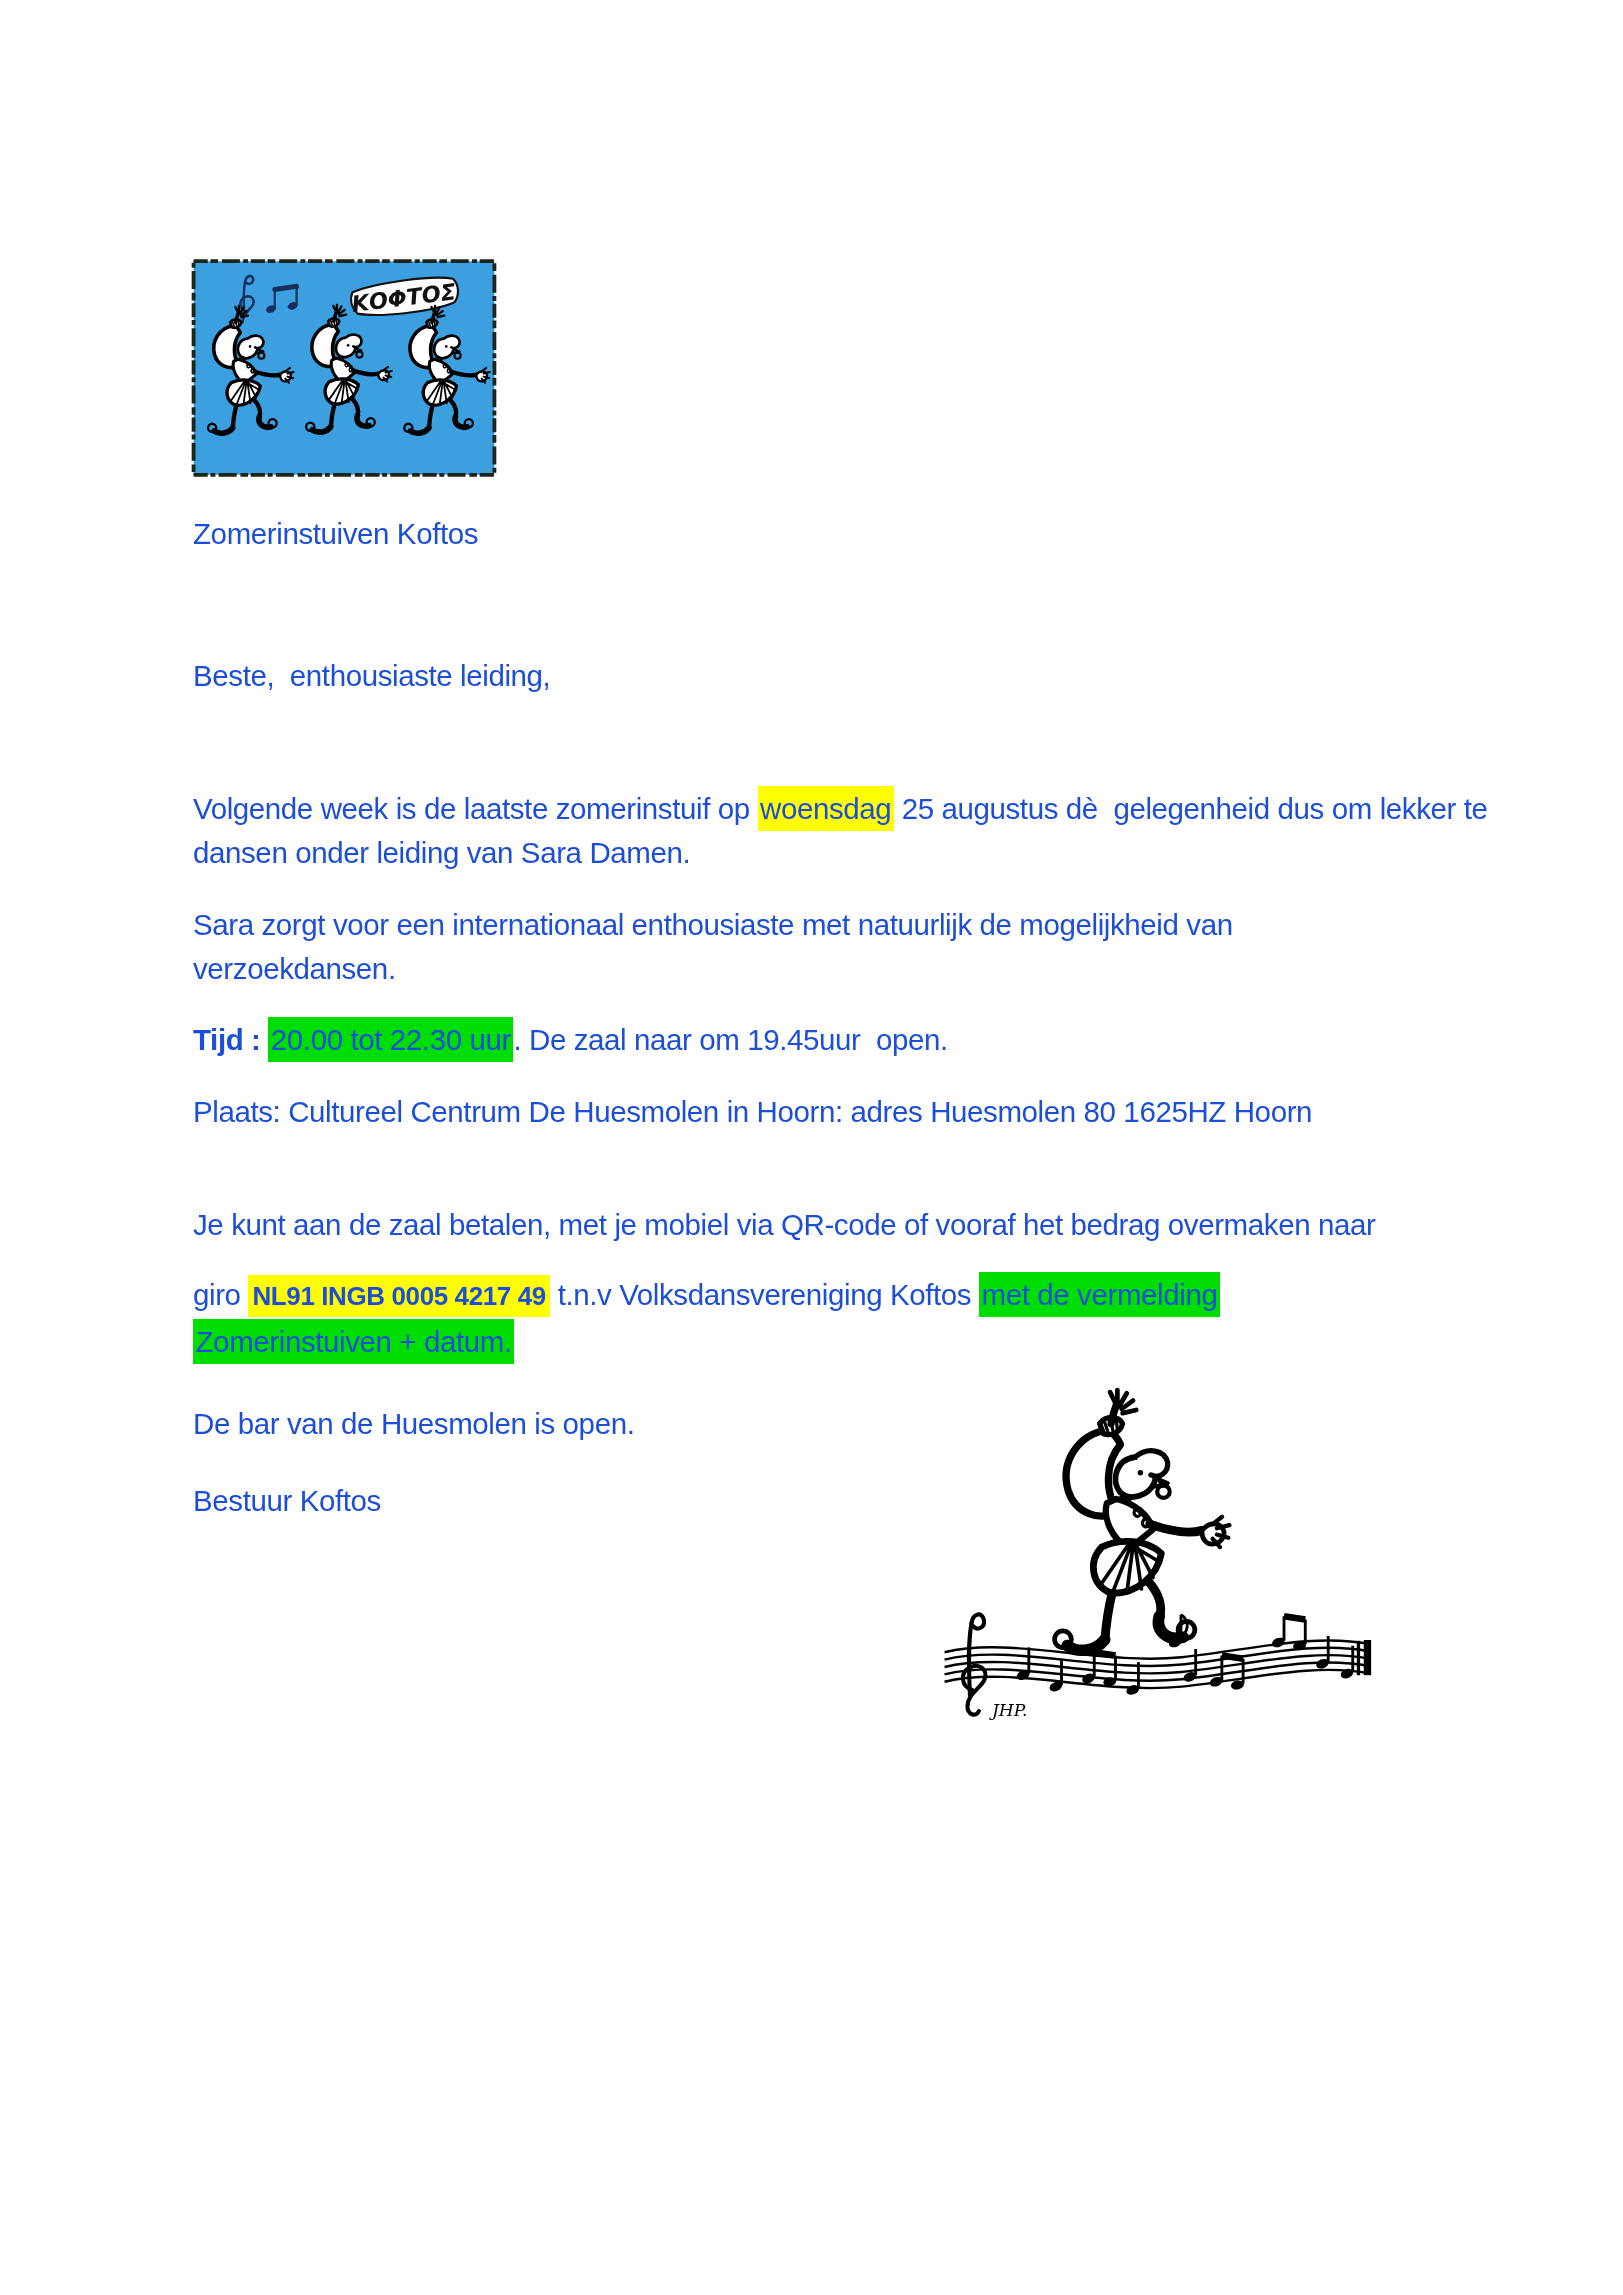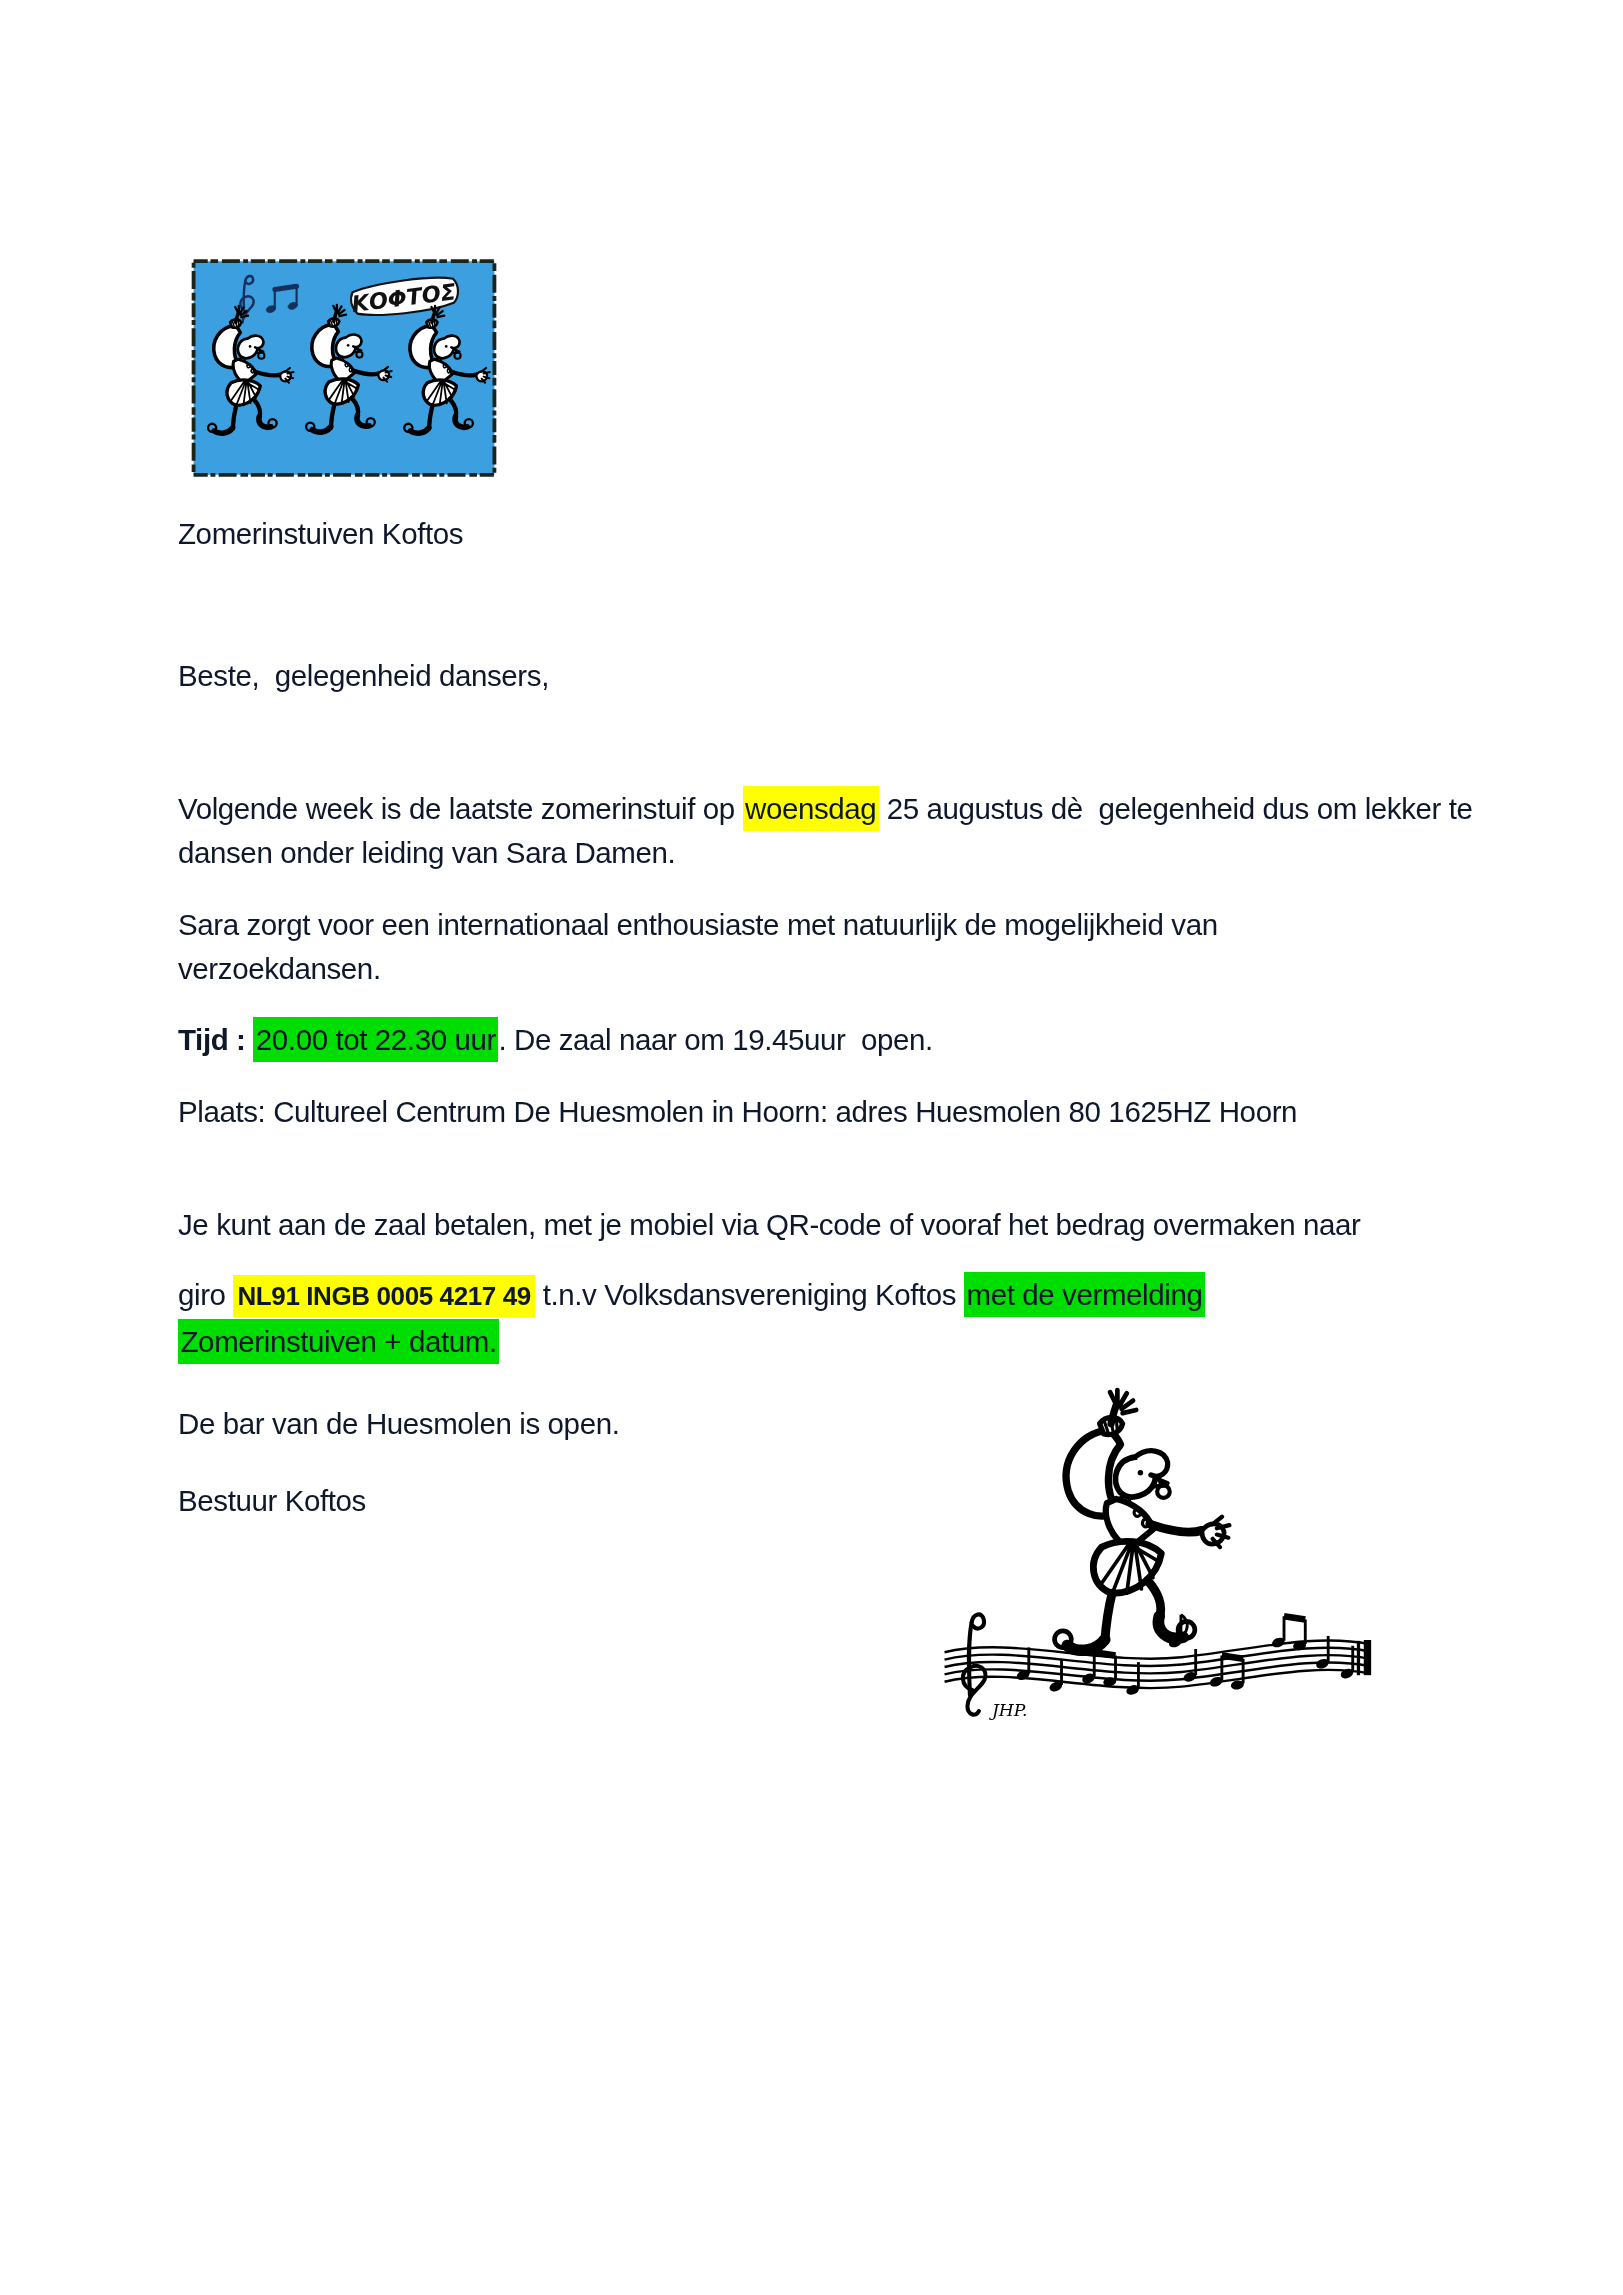--- a/index.html
+++ b/index.html
@@ -6,26 +6,26 @@
   .page{
     position:relative;
     width:1623px;height:2295px;
     background:#fff;
     overflow:hidden;
     font-family:"Liberation Sans","DejaVu Sans",sans-serif;
     color:#141414;
   }
   .line{
     position:absolute;
-    left:178px;
+    left:193px;
     font-size:29.5px;
     line-height:44px;
     letter-spacing:-0.4px;
     white-space:pre;
-    color:#0f172a;
+    color:#1d4ed8;
   }
   .b{font-weight:bold;}
   .hl-y{background:var(--hl-y,#ffff00);padding:5.7px 2.5px;}
   .hl-g{background:var(--hl-g,#00dd00);padding:5.7px 2.5px;}
   .iban{font-weight:bold;font-size:26px;background:var(--hl-y,#ffff00);padding:5.7px 4.1px;}
   .logo-wrap{position:absolute;left:191px;top:259px;width:306px;height:218px;}
   .ill-wrap{position:absolute;left:933px;top:1348px;width:446px;height:409px;}
   svg{display:block;}
   .sig{font-family:"DejaVu Serif",serif;font-style:italic;}
 </style>
@@ -123,21 +123,21 @@
           </g>
         <g transform="translate(352,88) scale(0.94)">
             <use href="#dancer-fig"></use>
           </g>
       </g>
     </svg>
   </div>
 
   <div class="line" style="top:512px">Zomerinstuiven Koftos</div>
 
-  <div class="line" style="top:654px">Beste,  gelegenheid dansers,</div>
+  <div class="line" style="top:654px">Beste,  enthousiaste leiding,</div>
 
   <div class="line" style="top:787px"><span>Volgende week is de laatste zomerinstuif op </span><span class="hl-y">woensdag</span><span> 25 augustus dè  gelegenheid dus om lekker te</span></div>
   <div class="line" style="top:831px">dansen onder leiding van Sara Damen.</div>
 
   <div class="line" style="top:903px">Sara zorgt voor een internationaal enthousiaste met natuurlijk de mogelijkheid van</div>
   <div class="line" style="top:947px">verzoekdansen.</div>
 
   <div class="line" style="top:1018px"><span class="b">Tijd : </span><span class="hl-g">20.00 tot 22.30 uur</span><span>. De zaal naar om 19.45uur  open.</span></div>
 
   <div class="line" style="top:1090px">Plaats: Cultureel Centrum De Huesmolen in Hoorn: adres Huesmolen 80 1625HZ Hoorn</div>

